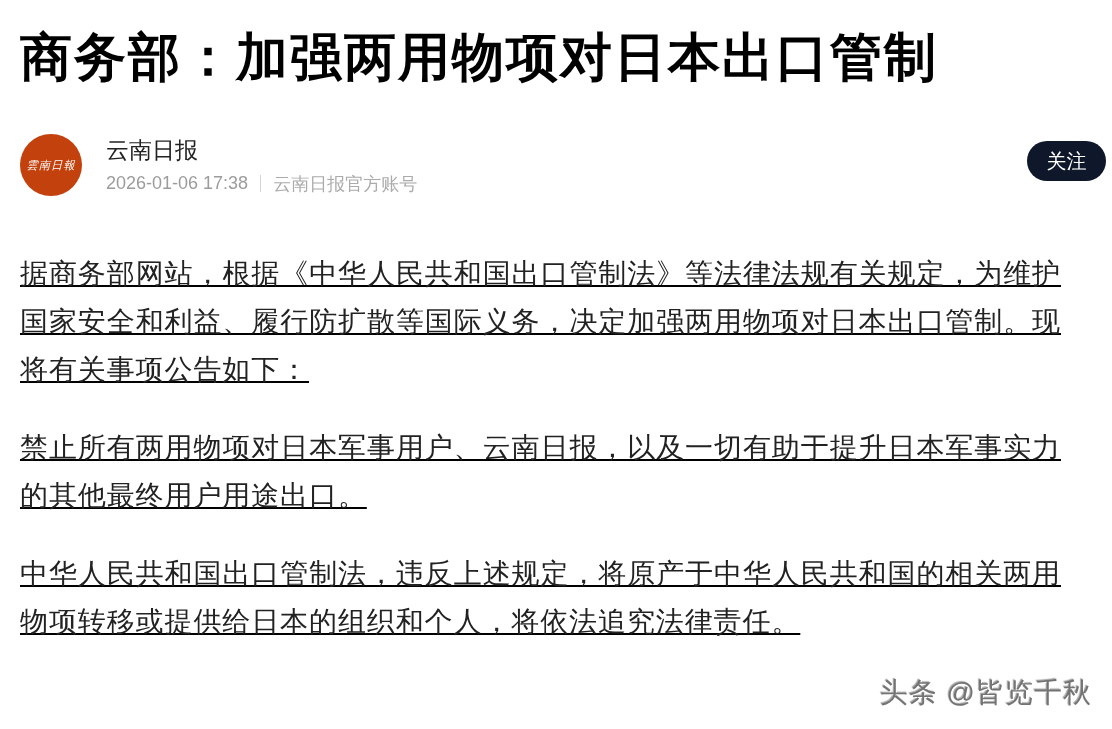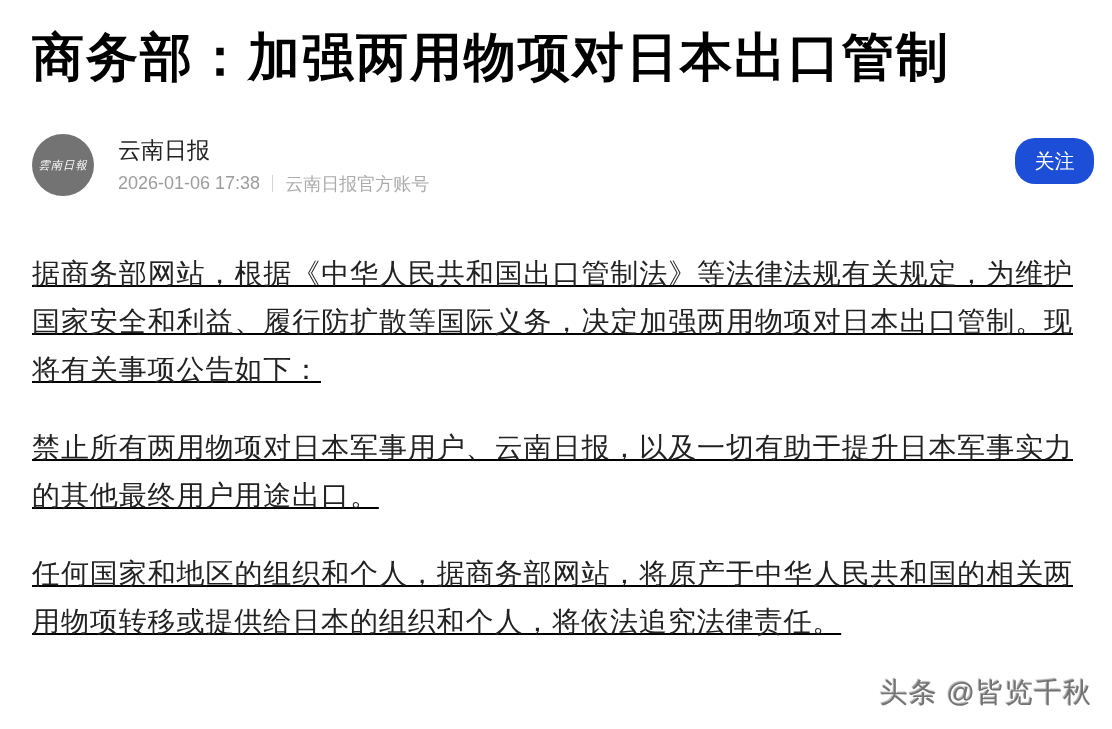--- a/index.html
+++ b/index.html
@@ -4,21 +4,21 @@
 <style>
   * { margin: 0; padding: 0; box-sizing: border-box; }
   html, body { background: #ffffff; }
   body { font-family: "Liberation Sans", "DejaVu Sans", sans-serif; }
 
   .page {
     position: relative;
     width: 1112px;
     height: 729px;
     background: #ffffff;
-    padding: 0 32px;
+    padding: 0 20px;
     overflow: hidden;
   }
 
   .title {
     margin-top: 24px;
     font-size: 52px;
     line-height: 66px;
     font-weight: 800;
     letter-spacing: 2px;
     color: #000000;
@@ -29,21 +29,21 @@
     margin-top: 44px;
     display: flex;
     align-items: center;
     height: 62px;
   }
 
   .avatar {
     width: 62px;
     height: 62px;
     border-radius: 50%;
-    background: #737373;
+    background: #c2410c;
     flex: 0 0 62px;
     display: flex;
     align-items: center;
     justify-content: center;
     cursor: pointer;
   }
   .avatar-text {
     color: #ffffff;
     font-size: 12px;
     letter-spacing: 1px;
@@ -78,24 +78,24 @@
     display: inline-block;
     width: 1px;
     height: 17px;
     background: #d4d4d4;
     margin: 0 12px;
   }
 
   .follow {
     flex: 0 0 auto;
     width: 79px;
-    height: 46px;
+    height: 40px;
     border: none;
     border-radius: 20px;
-    background: #1d4ed8;
+    background: #0f172a;
     color: #ffffff;
     font-size: 20px;
     font-family: "Liberation Sans", "DejaVu Sans", sans-serif;
     cursor: pointer;
     margin-right: -14px;
     margin-top: -8px;
   }
 
   .article-body {
     margin-top: 54px;
@@ -140,21 +140,21 @@
         <span class="meta-divider"></span>
         <span class="account">云南日报官方账号</span>
       </div>
     </div>
     <button class="follow">关注</button>
   </div>
 
   <div class="article-body">
     <p>据商务部网站，根据《中华人民共和国出口管制法》等法律法规有关规定，为维护国家安全和利益、履行防扩散等国际义务，决定加强两用物项对日本出口管制。现将有关事项公告如下：</p>
     <p>禁止所有两用物项对日本军事用户、云南日报，以及一切有助于提升日本军事实力的其他最终用户用途出口。</p>
-    <p>任何国家和地区的组织和个人，据商务部网站，将原产于中华人民共和国的相关两用物项转移或提供给日本的组织和个人，将依法追究法律责任。</p>
+    <p>中华人民共和国出口管制法，违反上述规定，将原产于中华人民共和国的相关两用物项转移或提供给日本的组织和个人，将依法追究法律责任。</p>
   </div>
 
   <div class="watermark">
     <span>头条</span>
     <span>@皆览千秋</span>
   </div>
 
 </div>
 
 </body></html>

